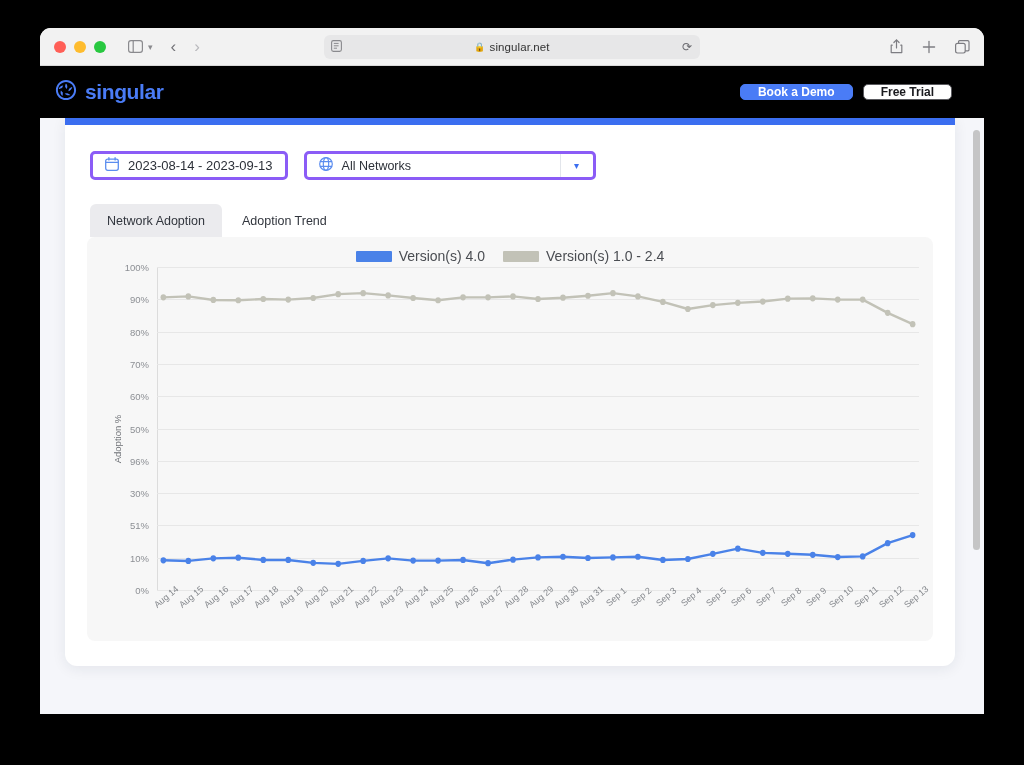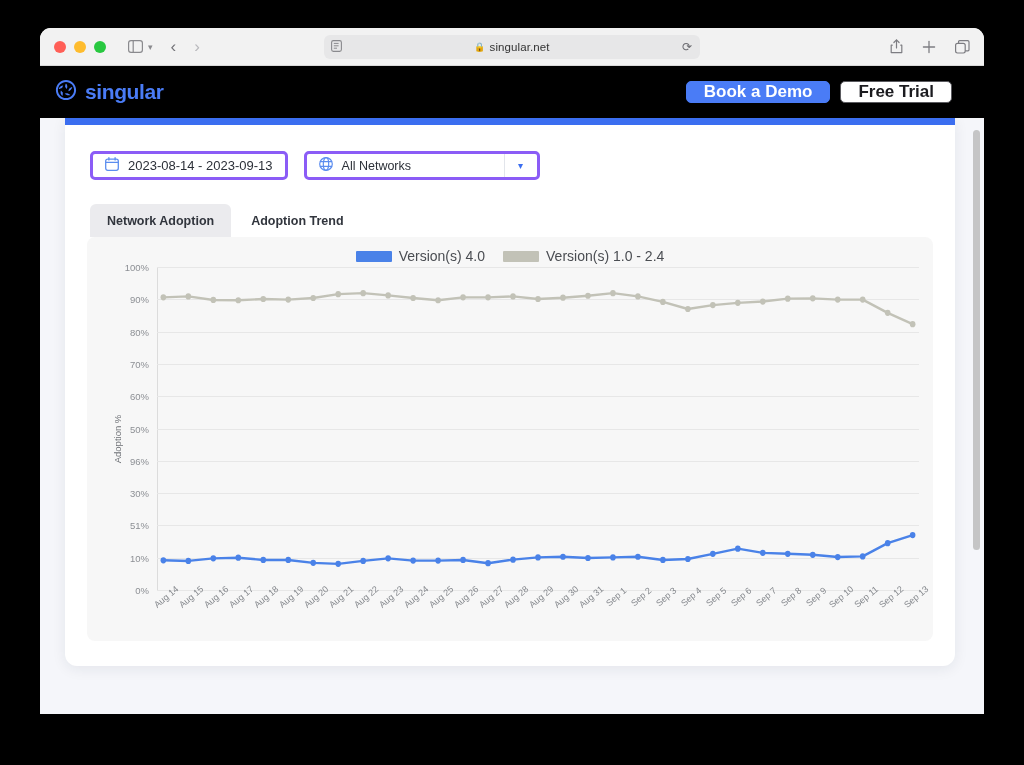--- a/index.html
+++ b/index.html
@@ -90,21 +90,21 @@
   #brand { display: flex; align-items: center; gap: 7px; }
   #brand-name {
     font-size: 21px; font-weight: 700; color: #4a7cf6;
     letter-spacing: -.4px;
   }
   #header-actions {
     margin-left: auto; display: flex; align-items: center; gap: 10px;
     padding-right: 18px;
   }
   .hdr-btn {
-    font-size: 17px; font-weight: 700;
+    font-size: 12px; font-weight: 700;
     padding: 0 17px; border-radius: 5px;
     cursor: pointer; white-space: nowrap;
   }
   #book-demo-button { background: #4a7cf6; color: #fff; border: 1px solid #4a7cf6; }
   #free-trial-button { background: #fff; color: #1b1b1f; border: 1px solid #5a5a5f; }
 
   
   #page-body {
     position: relative;
     height: calc(100% - 52px);
@@ -133,35 +133,34 @@
     display: flex; align-items: center;
     height: 29px;
     background: #fff;
     border: 3px solid #8b5cf6;
     border-radius: 5px;
     cursor: pointer;
   }
   #date-range-filter { padding: 0 12px; gap: 9px; }
   #date-range-text { font-size: 13px; color: #2c3038; }
 
-  #network-filter { width: 236px; padding: 0 0 0 12px; gap: 9px; }
+  #network-filter { width: 292px; padding: 0 0 0 12px; gap: 9px; }
   #network-filter-text { font-size: 12.5px; color: #2c3038; flex: 1; }
   #network-dropdown-arrow {
     width: 33px; height: 100%;
     border-left: 1px solid #e2e5eb;
     display: flex; align-items: center; justify-content: center;
     color: #3b6ef0; font-size: 10px;
   }
 
   
   #tab-strip {
     display: flex; align-items: center;
     margin: 24px 0 0 25px;
     gap: 3px;
-    font-weight: bold;
   }
   .tab {
     font-size: 12.5px;
     padding: 10px 17px 9px 17px;
     border-radius: 6px 6px 0 0;
     cursor: pointer;
     white-space: nowrap;
   }
   .tab.inactive { background: #ebebee; color: #31353d; }
   .tab.active   { background: #fff; color: #31353d; }

